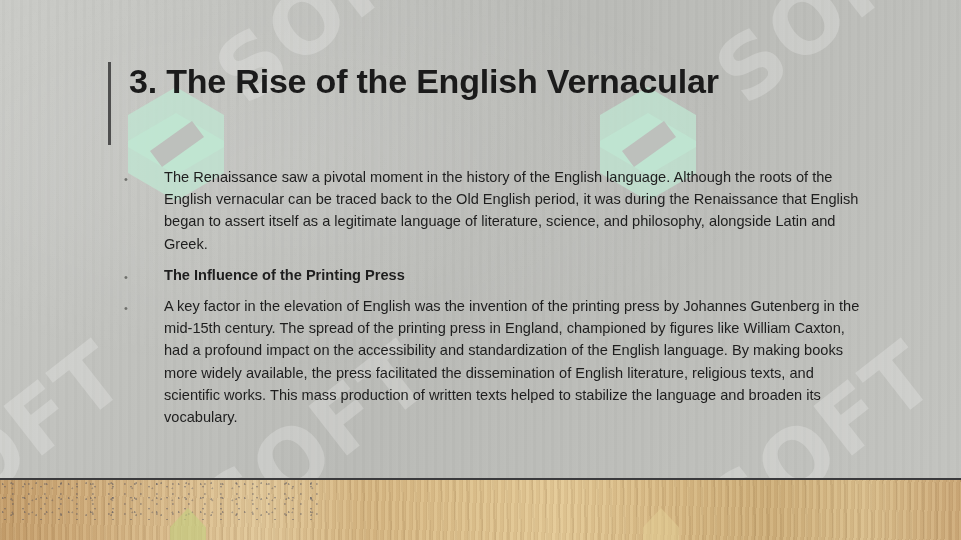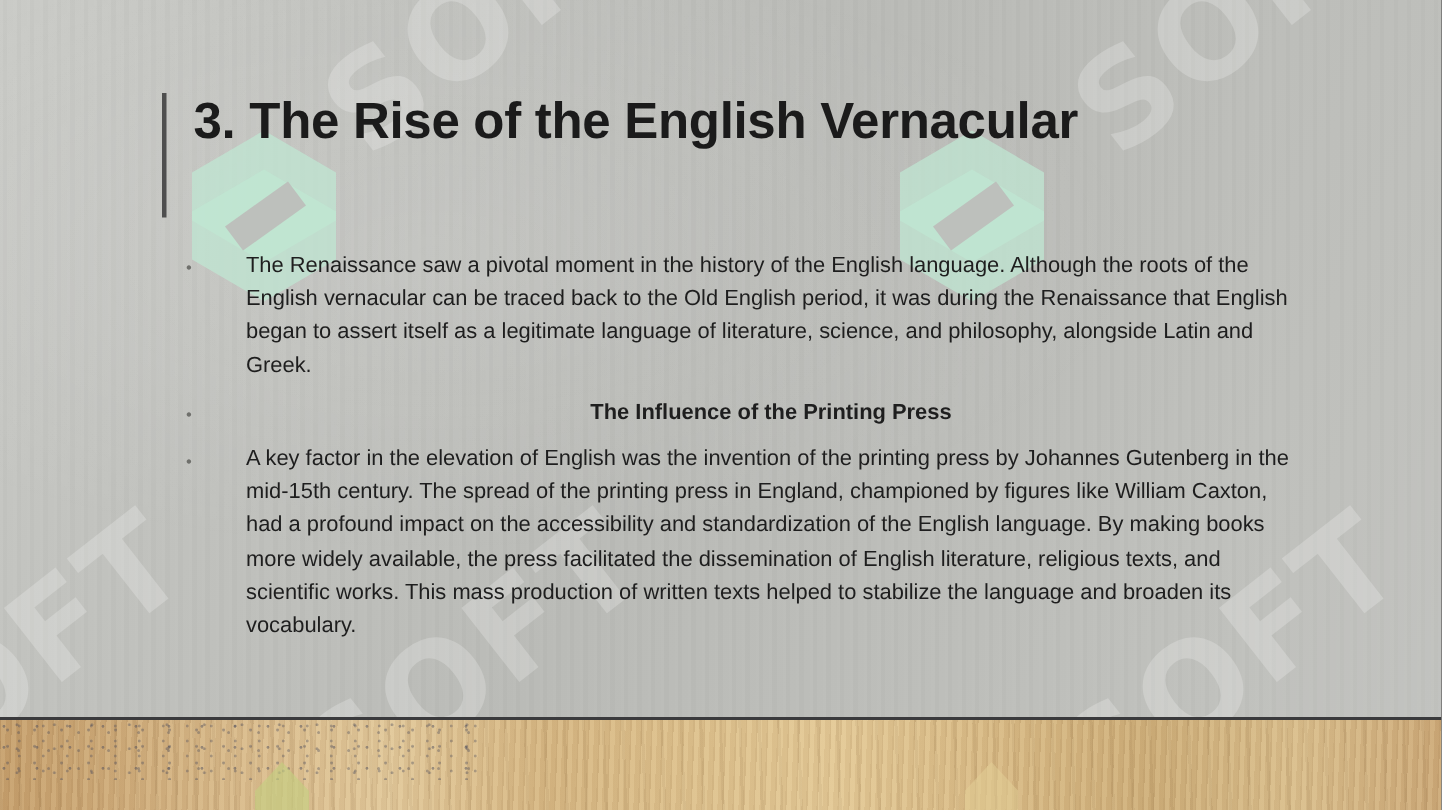--- a/index.html
+++ b/index.html
@@ -111,21 +111,21 @@
     line-height: 1;
   }
   .bullet-text {
     flex: 1 1 auto;
     font-size: 14.6px;
     line-height: 22.2px;
     color: #1e1e1e;
     text-align: left;
     margin-left: 26px;
   }
-  .bullet-text.bold { font-weight: 700; text-align: center; }
+  .bullet-text.bold { font-weight: 700; }
 
   
   .wood-band {
     position: absolute;
     left: 0;
     right: 0;
     top: 478px;
     height: 62px;
     background:
       linear-gradient(90deg,

